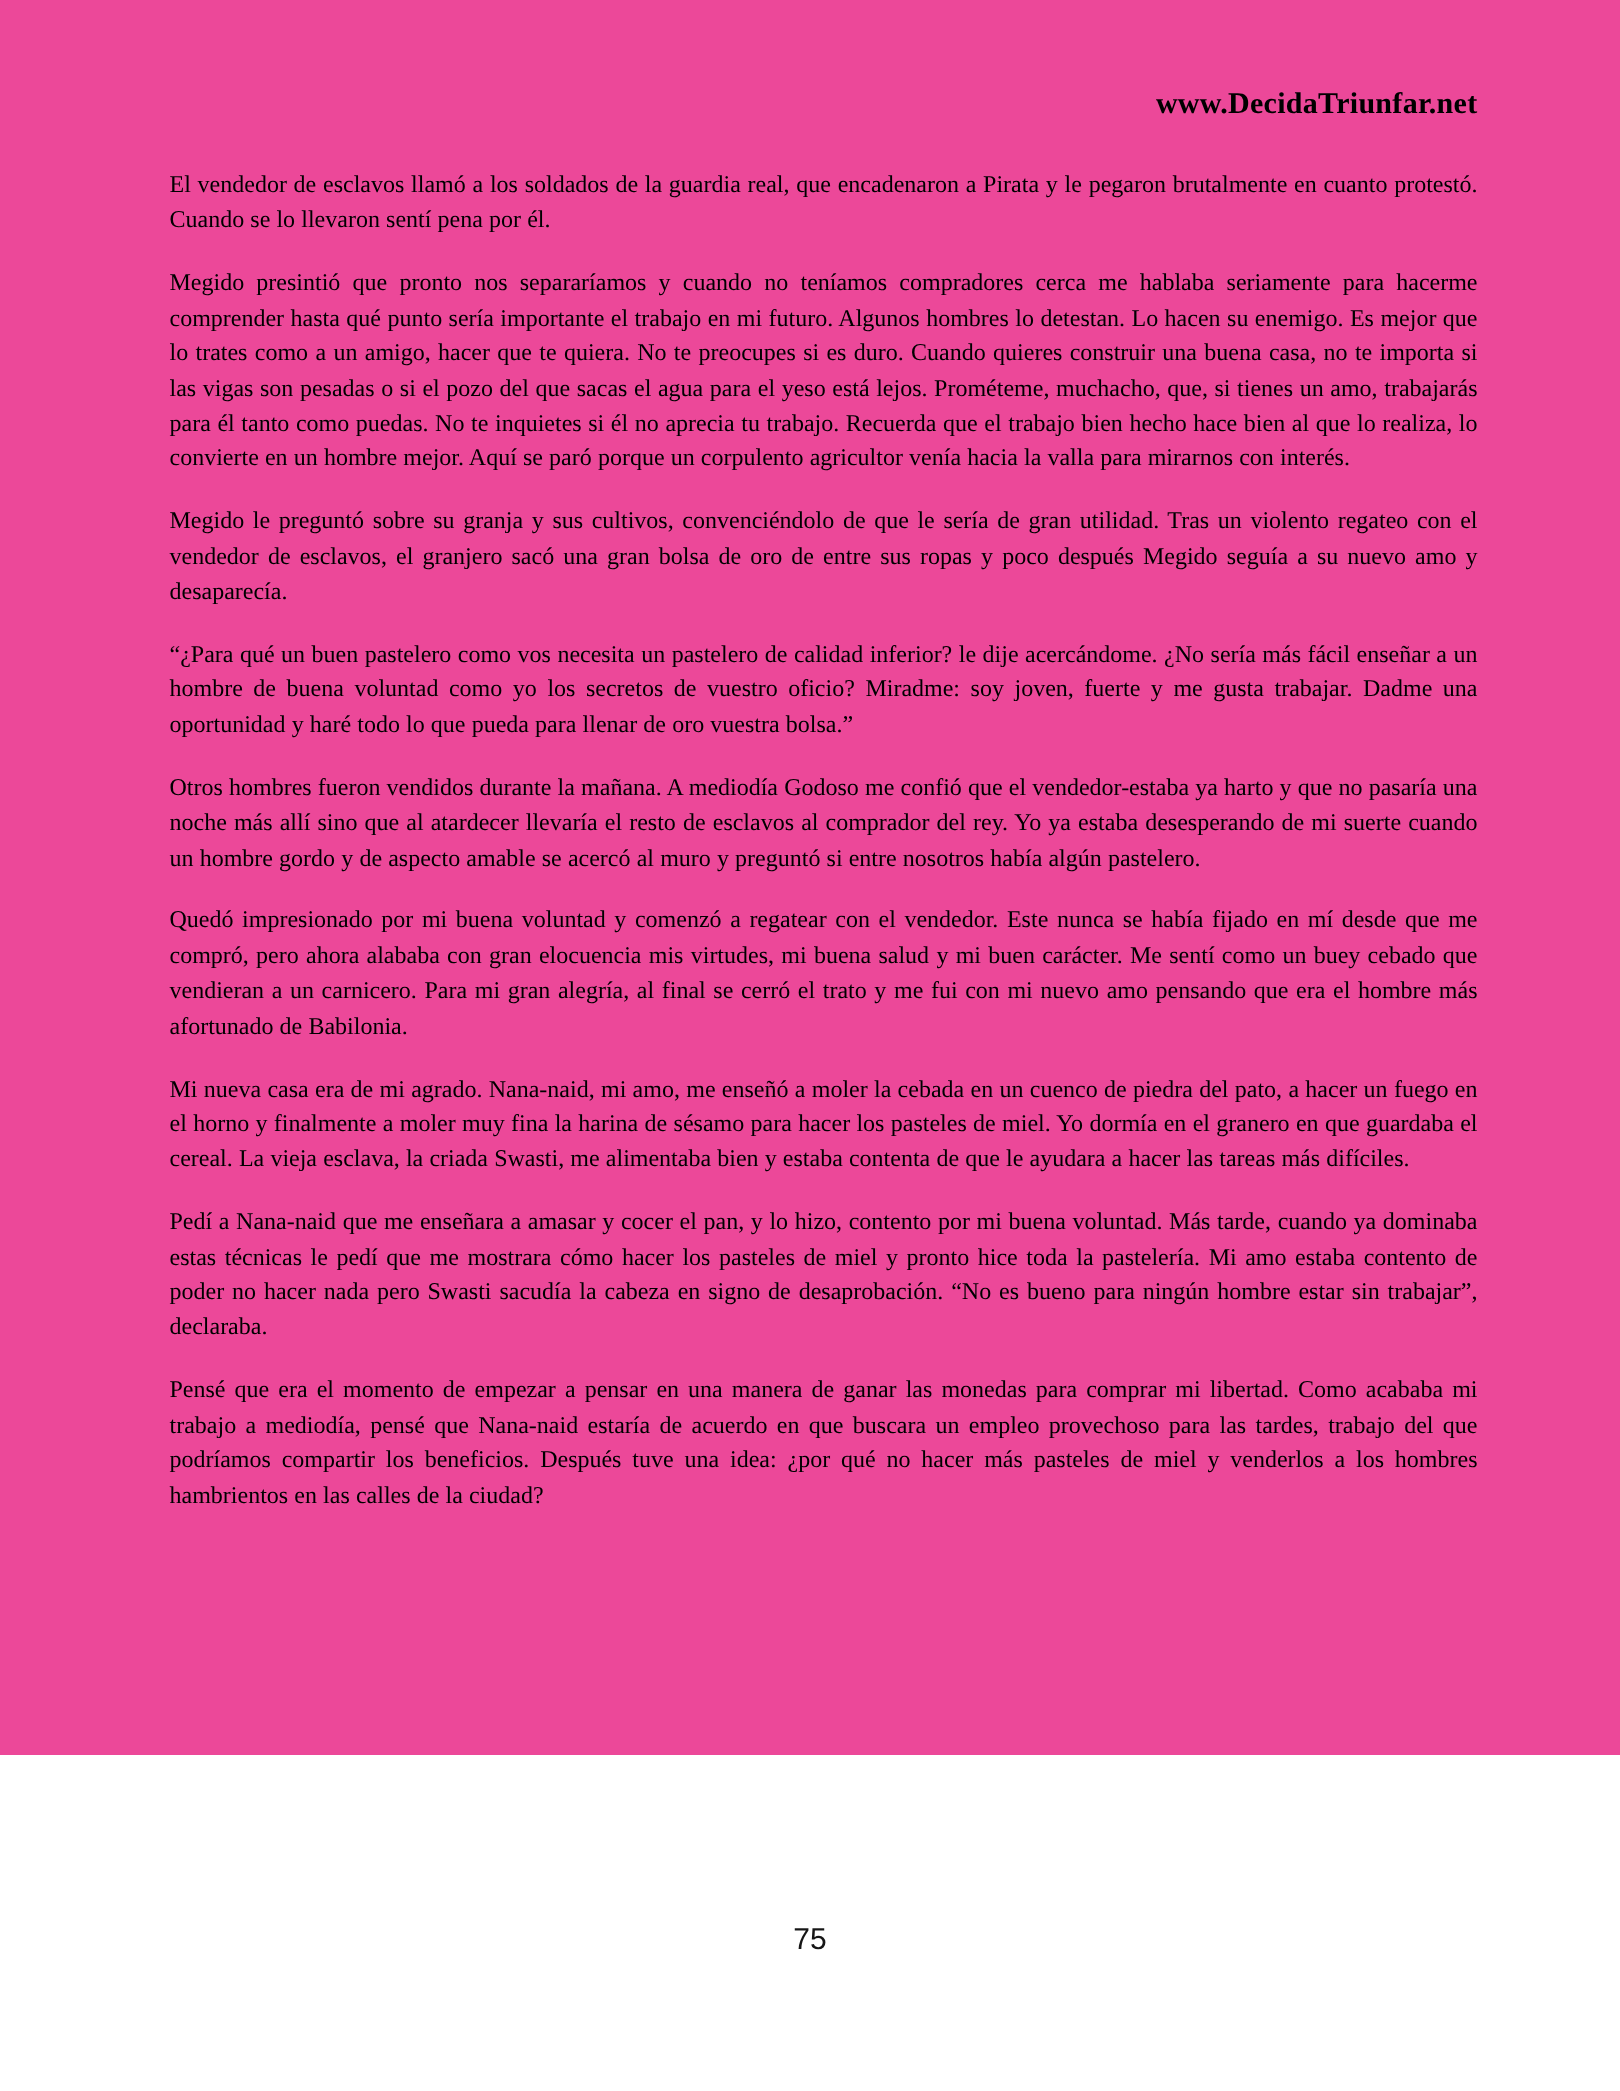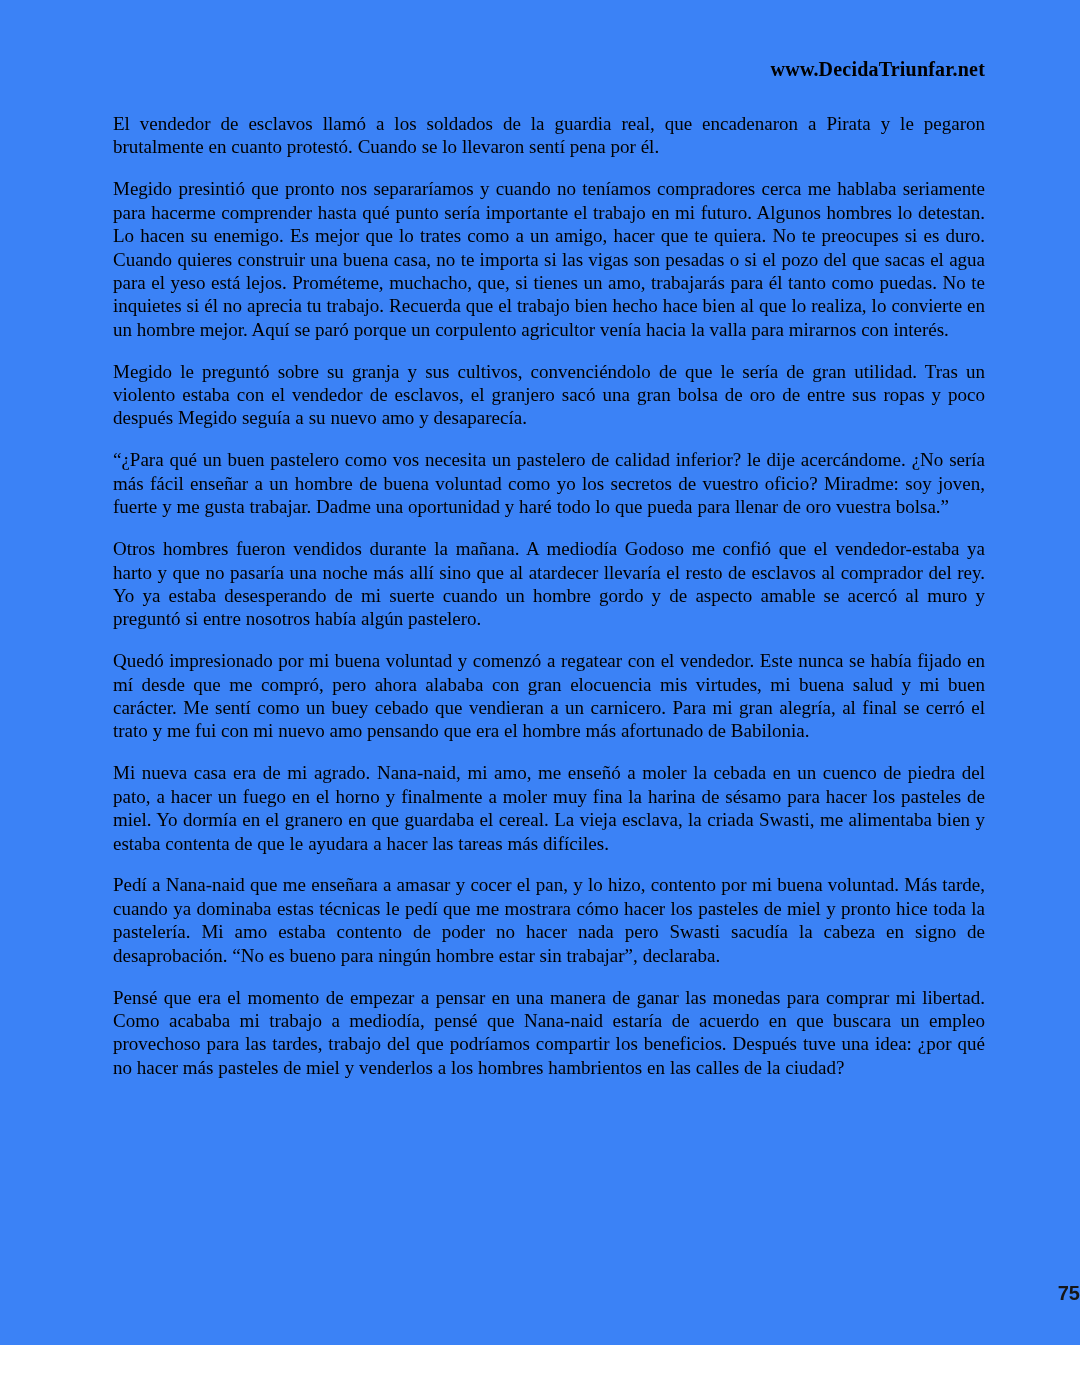--- a/index.html
+++ b/index.html
@@ -13,22 +13,22 @@
     background: #ffffff;
     font-family: "Liberation Serif", "DejaVu Serif", serif;
     color: #000000;
     position: relative;
     overflow: hidden;
   }
 
   .page {
     position: relative;
     width: 1080px;
-    height: 1345px;
-    background: #3b82f6;
+    height: 1170px;
+    background: #ec4899;
   }
 
   
   .page-header {
     position: absolute;
     top: 58px;
     left: 113px;
     width: 872px;
     text-align: right;
     font-family: "Liberation Serif", "DejaVu Serif", serif;
@@ -41,59 +41,58 @@
 
   
   .content {
     position: absolute;
     top: 112px;
     left: 113px;
     width: 872px;
   }
 
   .para {
-    font-size: 19px;
+    font-size: 16px;
     line-height: 23.4px;
     text-align: justify;
     text-justify: inter-word;
     margin: 0 0 18.5px 0;
     color: #000000;
     hyphens: none;
     word-spacing: 0.1px;
   }
 
   .para:last-child {
     margin-bottom: 16px;
   }
 
   
   .page-number {
     position: absolute;
     top: 1283px;
     left: 0;
     width: 1080px;
-    text-align: right;
+    text-align: center;
     font-family: "Liberation Sans", "DejaVu Sans", sans-serif;
     font-size: 20px;
     color: #161616;
     line-height: 1;
-    font-weight: bold;
   }
 </style>
 </head>
 <body>
 
 <div class="page">
 
   <div class="page-header">www.DecidaTriunfar.net</div>
 
   <div class="content">
     <p class="para">El vendedor de esclavos llamó a los soldados de la guardia real, que encadenaron a Pirata y le pegaron brutalmente en cuanto protestó. Cuando se lo llevaron sentí pena por él.</p>
     <p class="para">Megido presintió que pronto nos separaríamos y cuando no teníamos compradores cerca me hablaba seriamente para hacerme comprender hasta qué punto sería importante el trabajo en mi futuro. Algunos hombres lo detestan. Lo hacen su enemigo. Es mejor que lo trates como a un amigo, hacer que te quiera. No te preocupes si es duro. Cuando quieres construir una buena casa, no te importa si las vigas son pesadas o si el pozo del que sacas el agua para el yeso está lejos. Prométeme, muchacho, que, si tienes un amo, trabajarás para él tanto como puedas. No te inquietes si él no aprecia tu trabajo. Recuerda que el trabajo bien hecho hace bien al que lo realiza, lo convierte en un hombre mejor. Aquí se paró porque un corpulento agricultor venía hacia la valla para mirarnos con interés.</p>
-    <p class="para">Megido le preguntó sobre su granja y sus cultivos, convenciéndolo de que le sería de gran utilidad. Tras un violento estaba con el vendedor de esclavos, el granjero sacó una gran bolsa de oro de entre sus ropas y poco después Megido seguía a su nuevo amo y desaparecía.</p>
+    <p class="para">Megido le preguntó sobre su granja y sus cultivos, convenciéndolo de que le sería de gran utilidad. Tras un violento regateo con el vendedor de esclavos, el granjero sacó una gran bolsa de oro de entre sus ropas y poco después Megido seguía a su nuevo amo y desaparecía.</p>
     <p class="para">“¿Para qué un buen pastelero como vos necesita un pastelero de calidad inferior? le dije acercándome. ¿No sería más fácil enseñar a un hombre de buena voluntad como yo los secretos de vuestro oficio? Miradme: soy joven, fuerte y me gusta trabajar. Dadme una oportunidad y haré todo lo que pueda para llenar de oro vuestra bolsa.”</p>
     <p class="para">Otros hombres fueron vendidos durante la mañana. A mediodía Godoso me confió que el vendedor-estaba ya harto y que no pasaría una noche más allí sino que al atardecer llevaría el resto de esclavos al comprador del rey. Yo ya estaba desesperando de mi suerte cuando un hombre gordo y de aspecto amable se acercó al muro y preguntó si entre nosotros había algún pastelero.</p>
     <p class="para">Quedó impresionado por mi buena voluntad y comenzó a regatear con el vendedor. Este nunca se había fijado en mí desde que me compró, pero ahora alababa con gran elocuencia mis virtudes, mi buena salud y mi buen carácter. Me sentí como un buey cebado que vendieran a un carnicero. Para mi gran alegría, al final se cerró el trato y me fui con mi nuevo amo pensando que era el hombre más afortunado de Babilonia.</p>
     <p class="para">Mi nueva casa era de mi agrado. Nana-naid, mi amo, me enseñó a moler la cebada en un cuenco de piedra del pato, a hacer un fuego en el horno y finalmente a moler muy fina la harina de sésamo para hacer los pasteles de miel. Yo dormía en el granero en que guardaba el cereal. La vieja esclava, la criada Swasti, me alimentaba bien y estaba contenta de que le ayudara a hacer las tareas más difíciles.</p>
     <p class="para">Pedí a Nana-naid que me enseñara a amasar y cocer el pan, y lo hizo, contento por mi buena voluntad. Más tarde, cuando ya dominaba estas técnicas le pedí que me mostrara cómo hacer los pasteles de miel y pronto hice toda la pastelería. Mi amo estaba contento de poder no hacer nada pero Swasti sacudía la cabeza en signo de desaprobación. “No es bueno para ningún hombre estar sin trabajar”, declaraba.</p>
     <p class="para">Pensé que era el momento de empezar a pensar en una manera de ganar las monedas para comprar mi libertad. Como acababa mi trabajo a mediodía, pensé que Nana-naid estaría de acuerdo en que buscara un empleo provechoso para las tardes, trabajo del que podríamos compartir los beneficios. Después tuve una idea: ¿por qué no hacer más pasteles de miel y venderlos a los hombres hambrientos en las calles de la ciudad?</p>
   </div>
 
   <div class="page-number">75</div>
 

